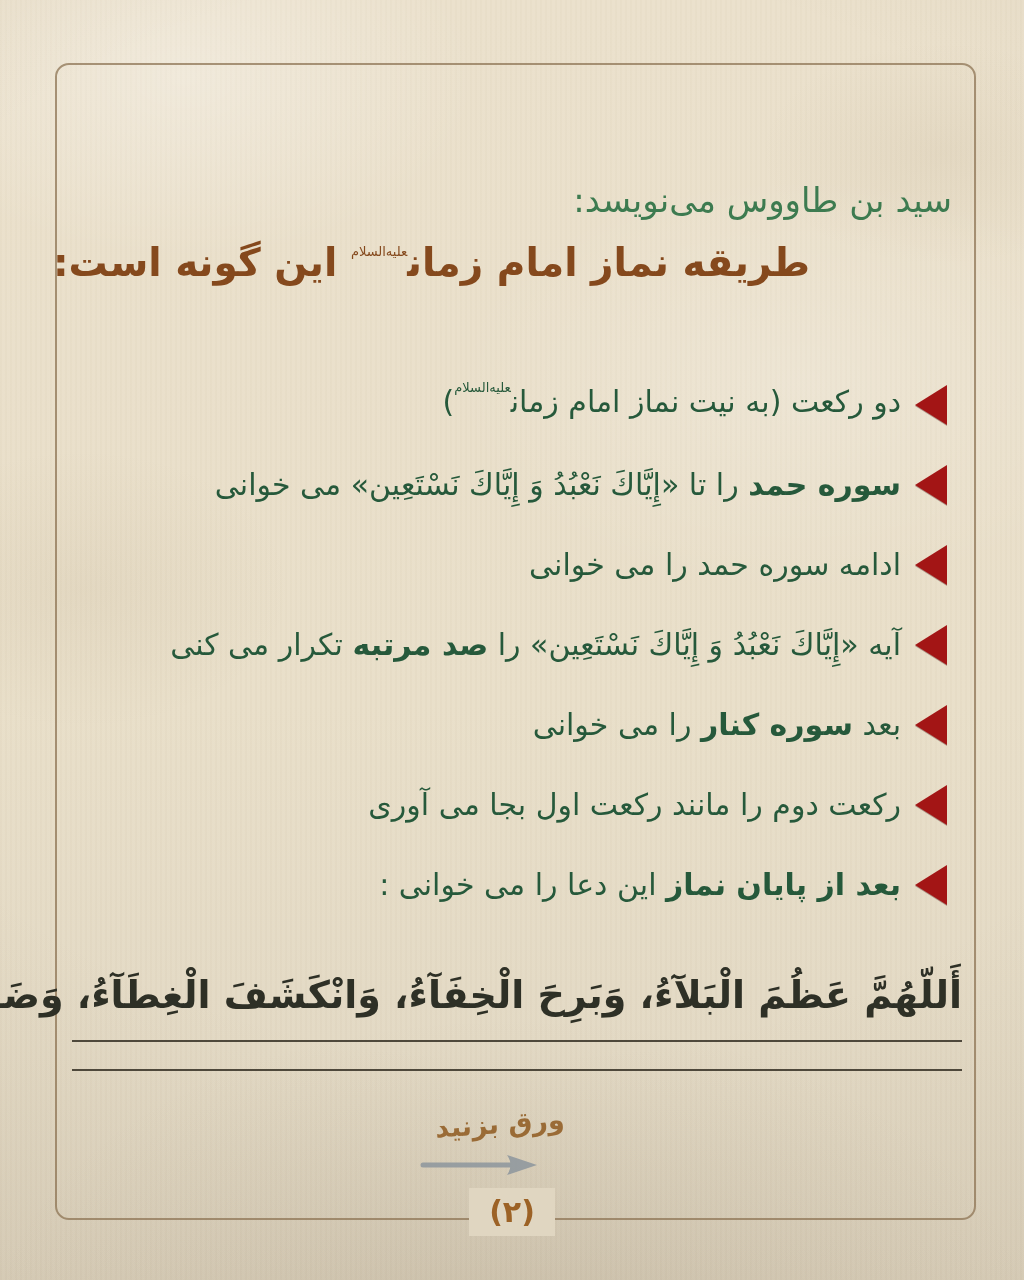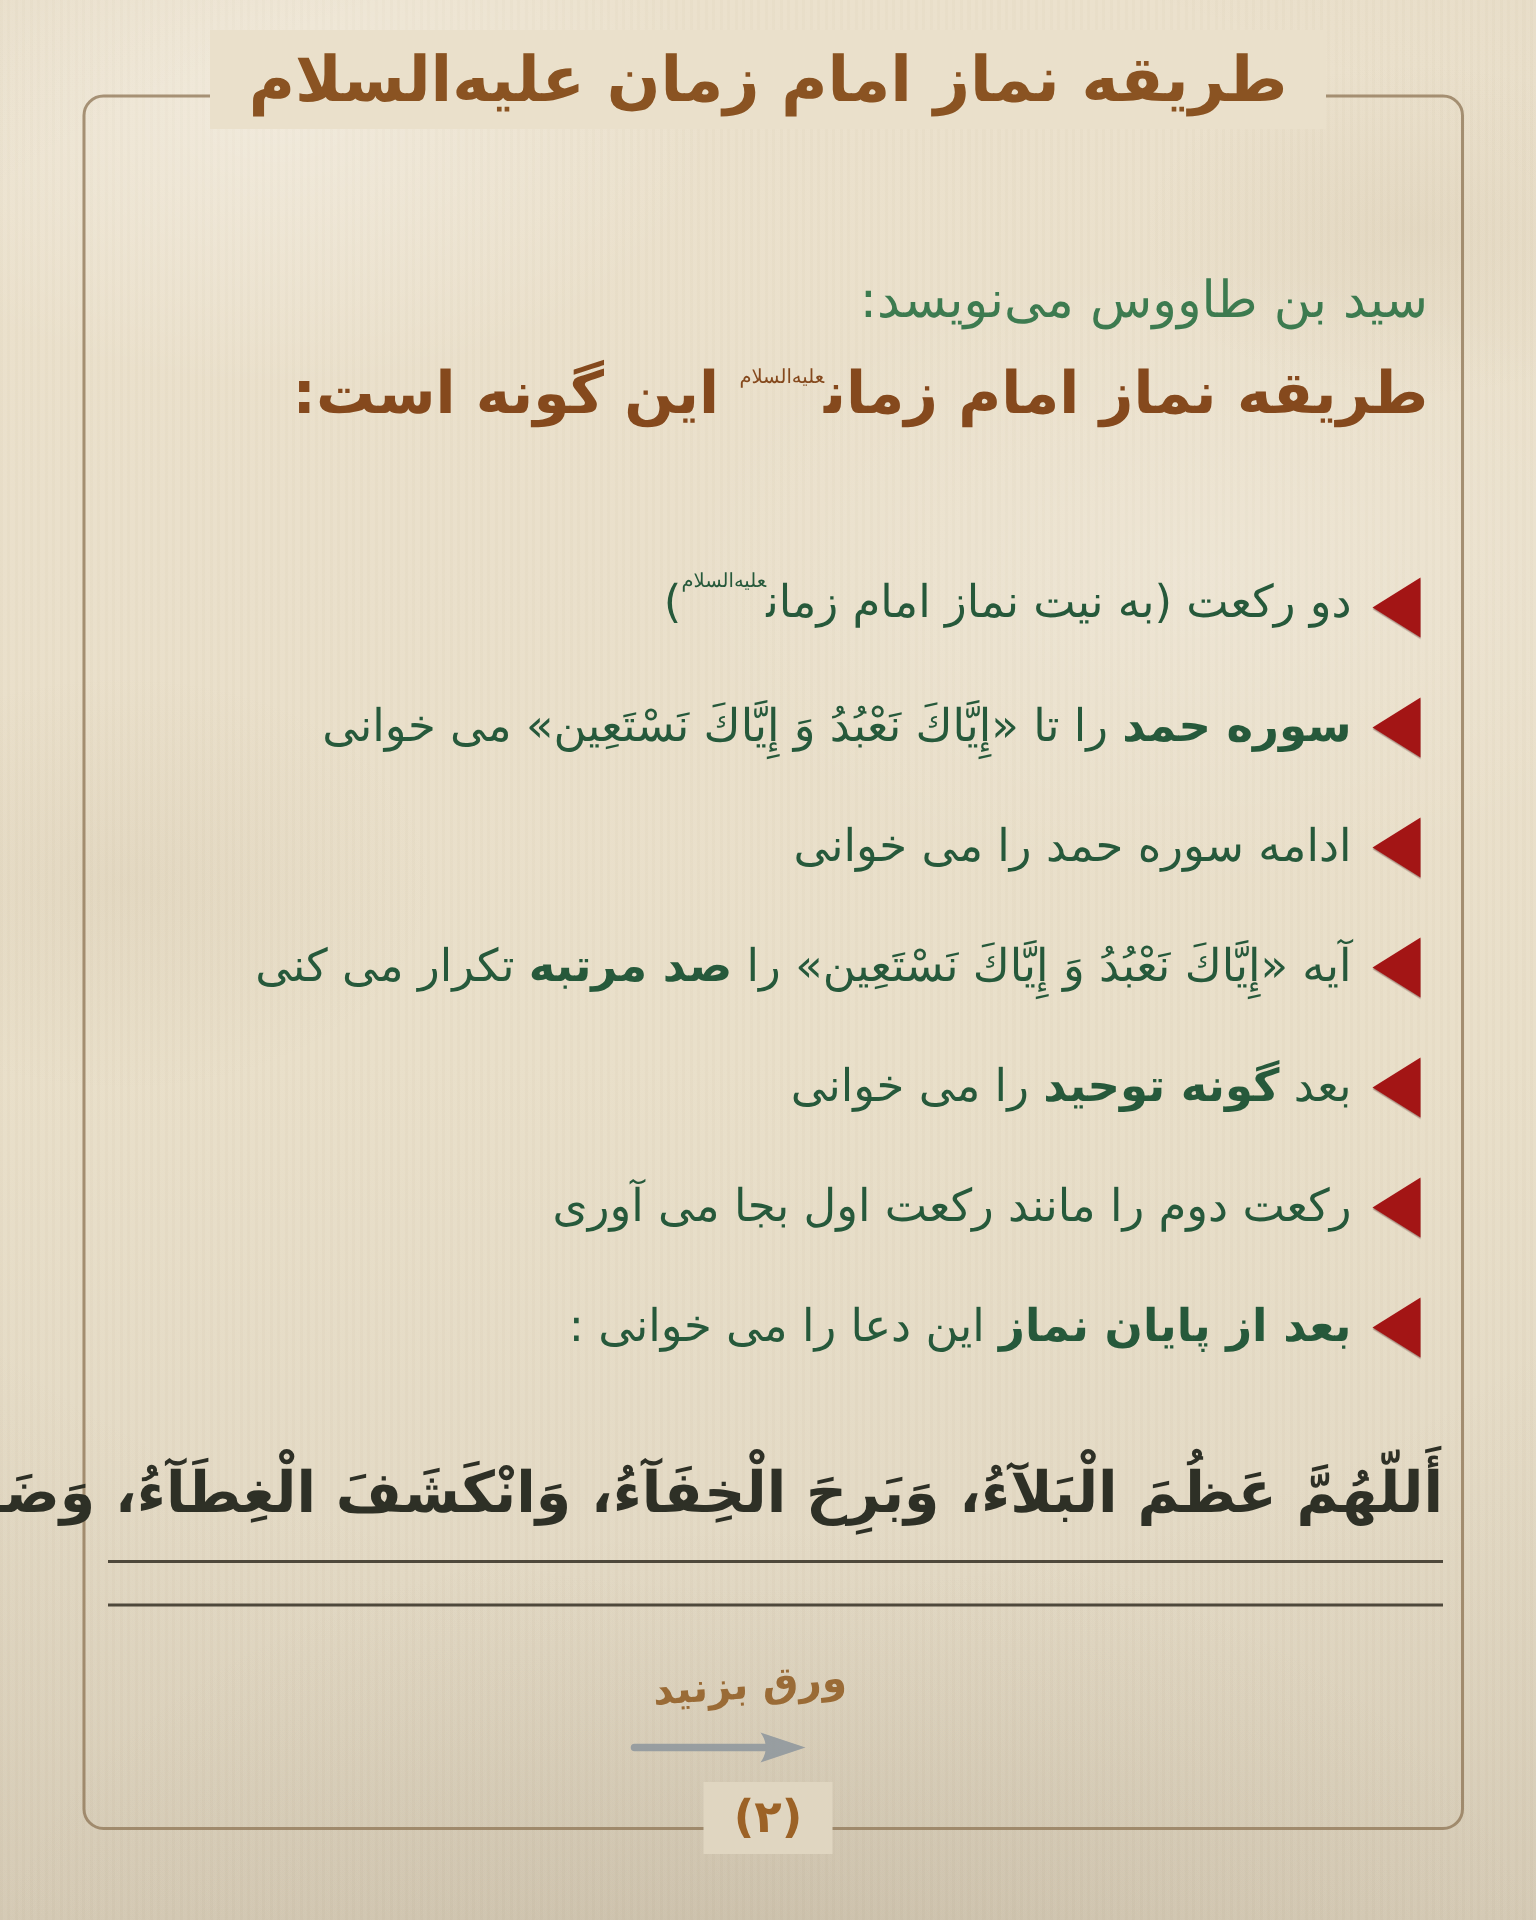--- a/index.html
+++ b/index.html
@@ -32,24 +32,24 @@
     background:#eae0cb;
     color:var(--title_brown,#8a5322);
     font-size:42px;font-weight:bold;line-height:66px;
   }
   .writer-line{
     position:absolute;top:182px;right:72px;
     color:var(--writer_green,#3d7b50);
     font-size:34px;line-height:36px;
   }
   .heading{
-    position:absolute;top:234px;right:72px;left:72px;
+    position:absolute;top:234px;right:72px;left:53px;
     color:var(--heading_brown,#85491d);
     font-size:39px;font-weight:bold;line-height:58px;
-    text-align:right;
+    text-align:left;
   }
   .sup{
     font-size:13px;font-weight:normal;
     position:relative;top:-20px;
     letter-spacing:-1px;
   }
   .steps{position:absolute;top:365px;right:77px;left:58px;}
   .step-row{
     display:flex;align-items:center;
     height:80px;gap:14px;
@@ -104,23 +104,20 @@
     font-size:30px;font-weight:bold;line-height:48px;
   }
 </style>
 </head>
 <body>
 
 <div class="paper">
 
   <div class="frame"></div>
 
-  <div class="page-title-wrap">
-    <span class="page-title">طریقه نماز امام زمان علیه‌السلام</span>
-  </div>
 
   <div class="writer-line">سید بن طاووس می‌نویسد:</div>
 
   <div class="heading"><span>طریقه نماز امام زمان</span><span class="sup">علیه‌السلام</span><span> این گونه است:</span></div>
 
   <div class="steps">
       <div class="step-row">
         <span class="step-marker"></span>
         <span class="step-text"><span>دو رکعت (به نیت نماز امام زمان</span><span class="sup">علیه‌السلام</span><span>)</span></span>
       </div>
@@ -131,21 +128,21 @@
       <div class="step-row">
         <span class="step-marker"></span>
         <span class="step-text"><span>ادامه سوره حمد را می خوانی</span></span>
       </div>
       <div class="step-row">
         <span class="step-marker"></span>
         <span class="step-text"><span>آیه «إِيَّاكَ نَعْبُدُ وَ إِيَّاكَ نَسْتَعِين» را </span><span class="b">صد مرتبه</span><span> تکرار می کنی</span></span>
       </div>
       <div class="step-row">
         <span class="step-marker"></span>
-        <span class="step-text"><span>بعد </span><span class="b">گونه توحید</span><span> را می خوانی</span></span>
+        <span class="step-text"><span>بعد </span><span class="b">سوره کنار</span><span> را می خوانی</span></span>
       </div>
       <div class="step-row">
         <span class="step-marker"></span>
         <span class="step-text"><span>رکعت دوم را مانند رکعت اول بجا می آوری</span></span>
       </div>
       <div class="step-row">
         <span class="step-marker"></span>
         <span class="step-text"><span class="b">بعد از پایان نماز</span><span> این دعا را می خوانی :</span></span>
       </div>
     </div>

